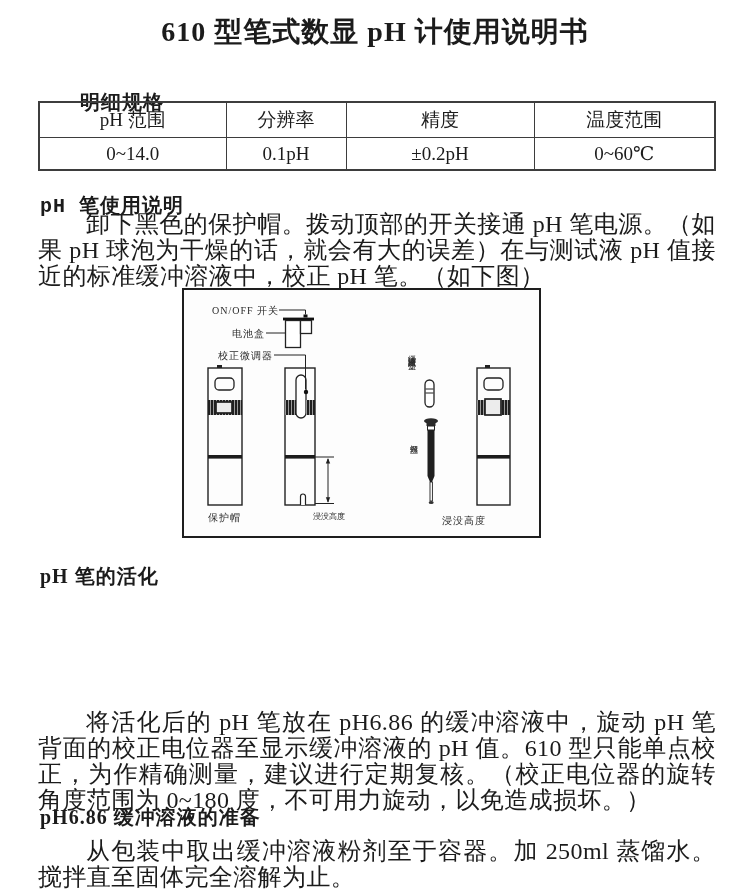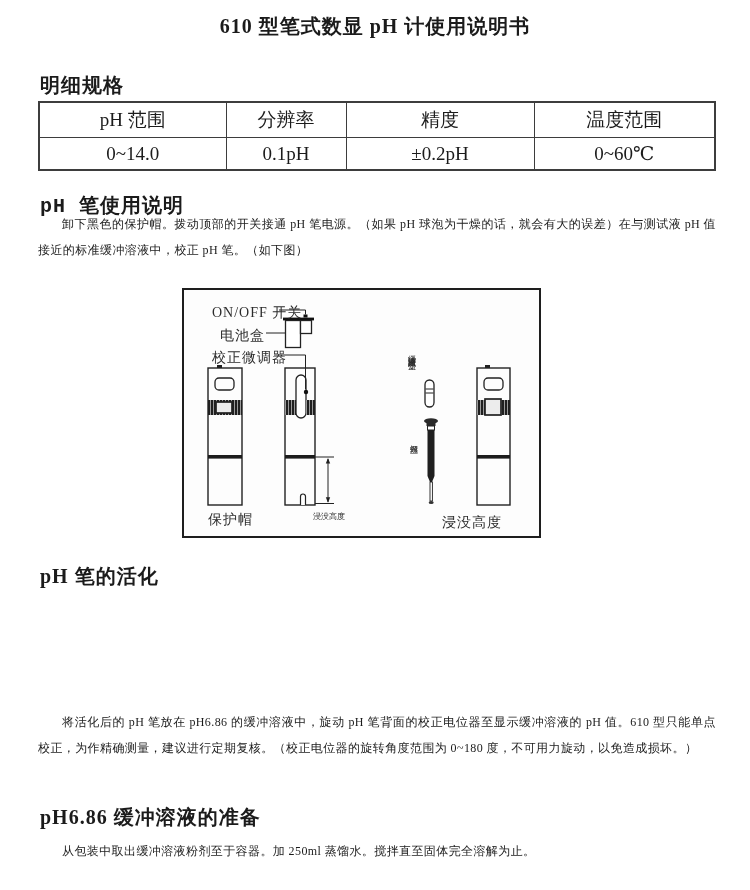--- a/index.html
+++ b/index.html
@@ -5,62 +5,62 @@
   * { margin:0; padding:0; box-sizing:border-box; }
   html,body { background:#e9e9e9; }
   .page {
     position:relative; width:750px; height:890px; margin:0 auto;
     background:#ffffff; color:#1b1b1b;
     font-family:"Liberation Serif","DejaVu Serif",serif;
     overflow:hidden;
   }
   .title {
     position:absolute; top:13px; left:0; width:750px;
-    text-align:center; font-size:20px; font-weight:bold; letter-spacing:1px;
+    text-align:center; font-size:28px; font-weight:bold; letter-spacing:1px;
   }
   .sec-heading {
     position:absolute; left:40px; font-size:20px; font-weight:bold; letter-spacing:1px;
   }
   .body-text {
     position:absolute; left:38px; width:678px;
-    font-size:12px; line-height:26px; text-align:justify; text-indent:2em;
+    font-size:24px; line-height:26px; text-align:justify; text-indent:2em;
     letter-spacing:0.4px;
   }
   table.specs {
     position:absolute; top:101px; left:38px; width:676px;
     border-collapse:collapse; table-layout:fixed;
   }
   table.specs td {
     border:1.6px solid #3d3d3d; text-align:center;
     font-size:19px; padding:4px; height:27px;
   }
   table.specs { border:2.2px solid #3d3d3d; }
   .figure {
     position:absolute; top:288px; left:182px; width:359px; height:250px;
     border:2.6px solid #1e1e1e; background:#fdfdfd;
   }
   .figure svg { position:absolute; top:0; left:0; }
   .fig-label {
-    position:absolute; font-size:14px; color:#2b2b2b; letter-spacing:1px; white-space:nowrap;
+    position:absolute; font-size:10px; color:#2b2b2b; letter-spacing:1px; white-space:nowrap;
   }
   .fig-label.ra { text-align:right; }
   .v-label {
     position:absolute; font-size:8px; color:#2b2b2b;
     writing-mode:vertical-rl; text-orientation:upright; letter-spacing:1px;
   }
   .small { font-size:8px; letter-spacing:0;margin-top:37px; }
 </style>
 </head>
 <body>
 
 <div class="page">
 
   <div class="title">610 型笔式数显 pH 计使用说明书</div>
 
-  <div class="sec-heading" style="top:72px;">明细规格</div>
+  <div class="sec-heading" style="top:89px;margin-left:40px;">明细规格</div>
 
   <table class="specs">
     <colgroup>
       <col style="width:187px">
         <col style="width:120px">
         <col style="width:188px">
         <col style="width:181px">
     </colgroup>
     <tbody>
         <tr>

